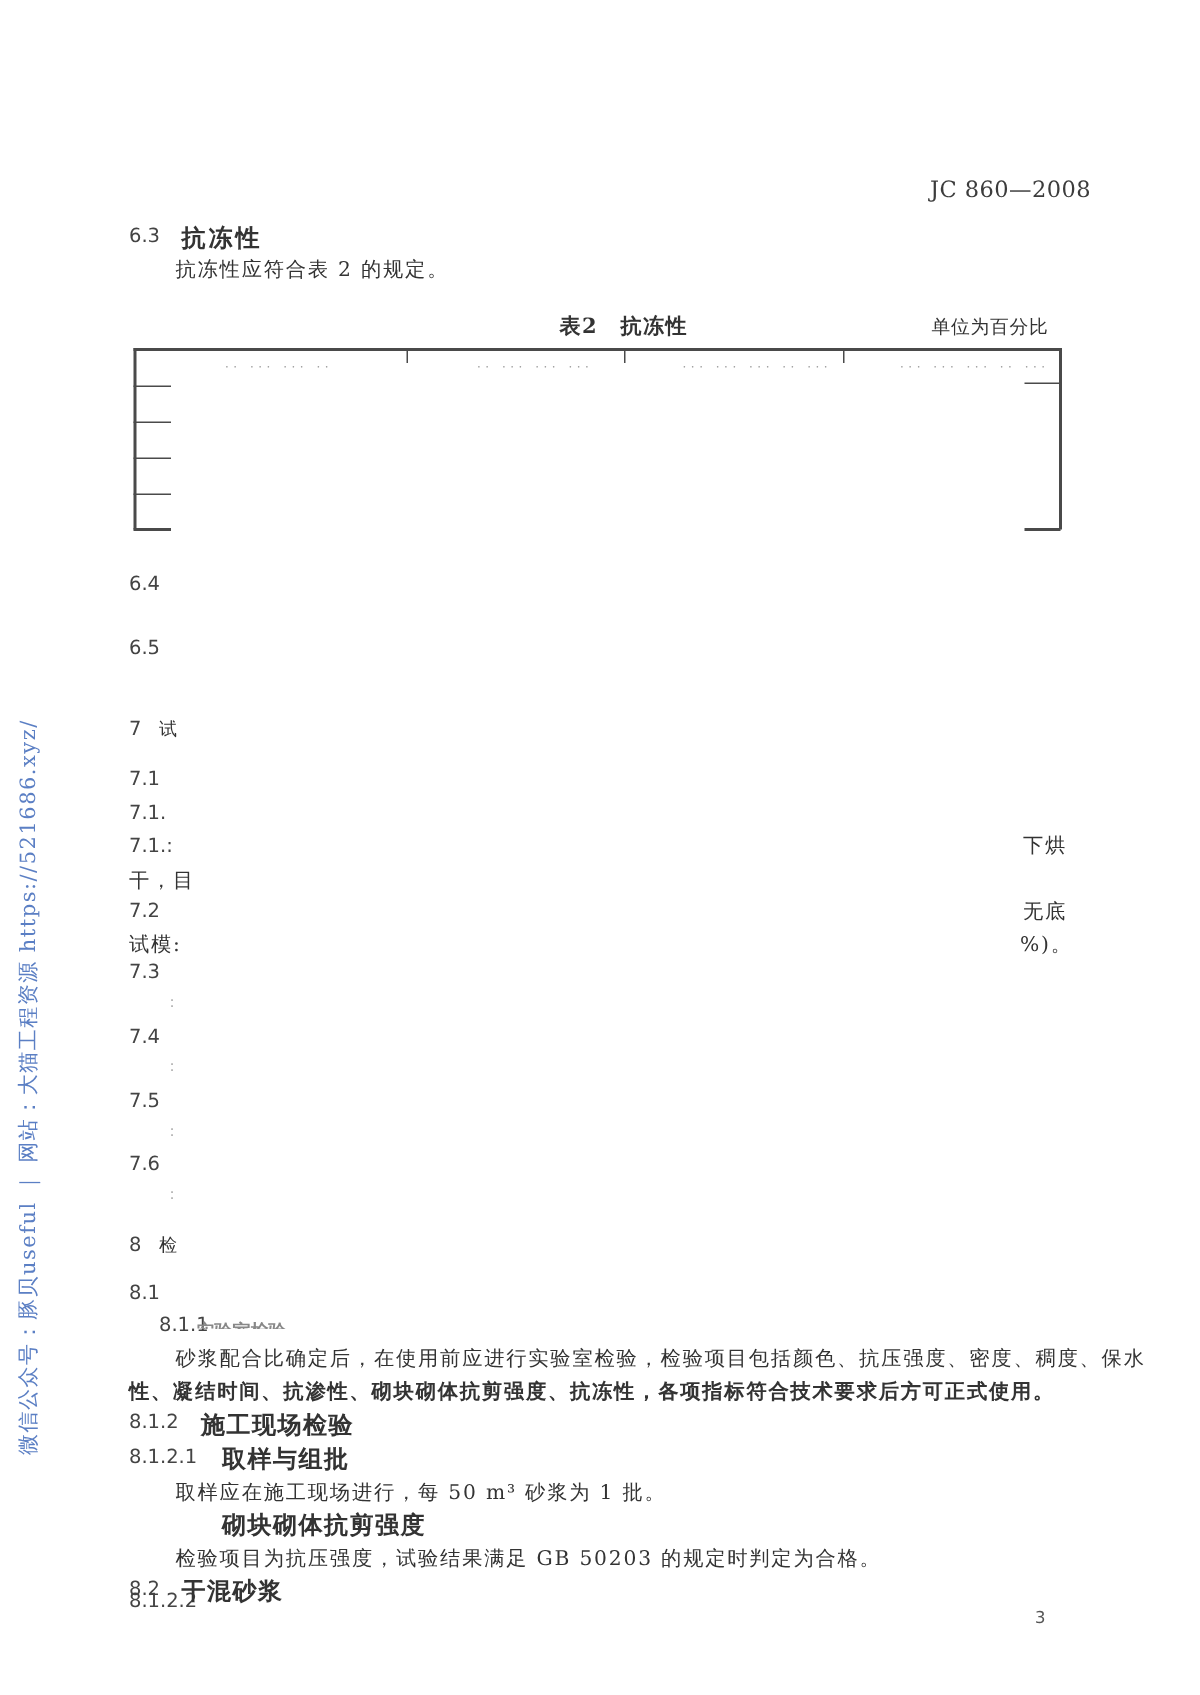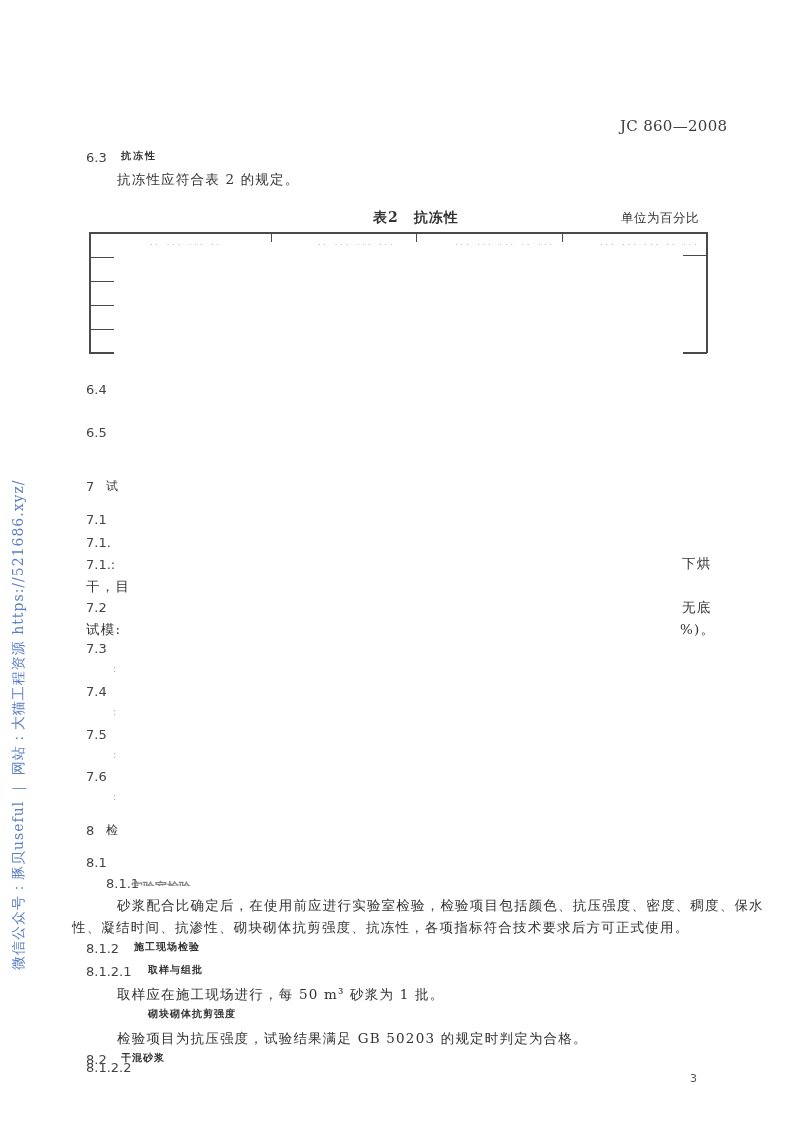--- a/index.html
+++ b/index.html
@@ -3,21 +3,21 @@
   <meta charset="utf-8">
   <style>
     html, body { margin: 0; padding: 0; }
     body {
       width: 800px; height: 1130px; position: relative; overflow: hidden;
       background: #ffffff; color: #3a3a3a;
       font-family: "DejaVu Serif", "Liberation Serif", serif;
     }
     .abs { position: absolute; white-space: nowrap; }
     .header-code { left: 620px; top: 117px; font-size: 15px; color: #3c3c3c; letter-spacing: 0.3px; text-align: right; }
-    .h { font-size: 10px; color: #333; }
+    .h { font-size: 16px; color: #333; }
     .num { font-family: "DejaVu Sans", "Liberation Sans", sans-serif; font-size: 13px; color: #444; }
     .body-text { font-size: 13.5px; color: #333; letter-spacing: 1.2px; }
     .bold { font-weight: bold; }
 
     
     .tbl-caption { left: 373px; top: 209px; font-size: 14px; font-weight: bold; color: #333; letter-spacing: 1px; }
     .tbl-unit { left: 621px; top: 210px; font-size: 12.5px; color: #333; letter-spacing: 0.5px; }
     .line { position: absolute; background: #4a4a4a; }
     .hdr-ghost { position: absolute; top: 240px; font-size: 8px; color: #999; letter-spacing: 3px; }
 
@@ -91,21 +91,21 @@
 <div class="abs num" style="left:86px; top:769px;">7.6</div>
 <div class="abs num" style="left:113px; top:791px; color:#aaa; font-size:10px;">:</div>
 
 <div class="abs num" style="left:86px; top:823px;">8</div>
 <div class="abs h" style="left:106px; top:822px; font-size:12px;">检</div>
 <div class="abs num" style="left:86px; top:855px;">8.1</div>
 <div class="abs num" style="left:86px; top:876px;margin-left:20px;">8.1.1</div>
 <div class="abs h bold" style="left:131px; top:879px; height:7px; overflow:hidden; font-size:12px; color:#888;">实验室检验</div>
 
 <div class="abs body-text" style="left:117px; top:897px;">砂浆配合比确定后，在使用前应进行实验室检验，检验项目包括颜色、抗压强度、密度、稠度、保水</div>
-<div class="abs body-text" style="left:72px; top:919px;">性、凝结时间、抗渗性、砌块砌体抗剪强度、抗冻性，各项指标符合技术要求后方可正式使用。</div>
+<div class="abs body-text" style="left:86px; top:919px;font-weight:bold;">性、凝结时间、抗渗性、砌块砌体抗剪强度、抗冻性，各项指标符合技术要求后方可正式使用。</div>
 
 <div class="abs num" style="left:86px; top:941px;">8.1.2</div>
 <div class="abs h bold" style="left:134px; top:940px; letter-spacing:1px;">施工现场检验</div>
 
 <div class="abs num" style="left:86px; top:964px;">8.1.2.1</div>
 <div class="abs h bold" style="left:148px; top:963px; letter-spacing:1px;">取样与组批</div>
 <div class="abs body-text" style="left:117px; top:986px;">取样应在施工现场进行，每 50 m³ 砂浆为 1 批。</div>
 
 <div class="abs num" style="left:86px; top:1060px;text-align:center;">8.1.2.2</div>
 <div class="abs h bold" style="left:148px; top:1007px; letter-spacing:1px;">砌块砌体抗剪强度</div>

